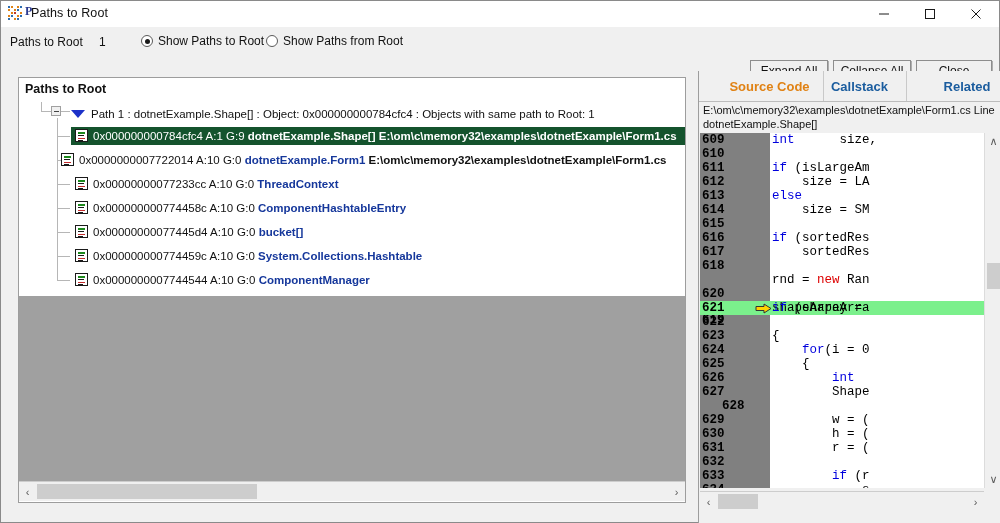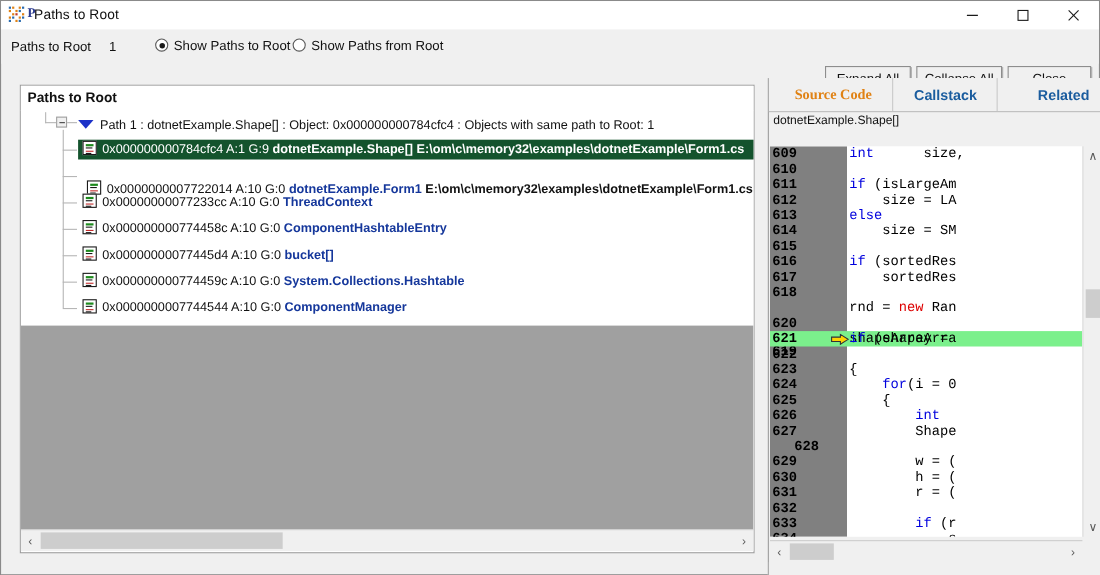--- a/index.html
+++ b/index.html
@@ -74,21 +74,21 @@
   .vsb{position:absolute;width:17px;background:#f0f0f0;border-left:1px solid #dcdcdc;}
   .vsb .ar{position:absolute;left:0;width:17px;height:17px;display:flex;align-items:center;justify-content:center;color:#5a5a5a;font-size:11px;}
   .vsb .thumb{position:absolute;left:2px;width:14px;background:#cdcdcd;}
 
   
   .right-panel{position:absolute;left:697px;top:70px;width:303px;height:453px;background:#f0f0f0;border-left:1px solid #9d9d9d;box-sizing:border-box;}
   .tabs{position:absolute;left:0;top:0;width:302px;height:30px;background:#f0f0f0;border-bottom:1px solid #bcbcbc;}
   .tab{position:absolute;top:0;height:30px;display:flex;align-items:center;justify-content:center;
        font-size:13px;color:#1a5c9e;font-weight:bold;border-right:1px solid #c9c9c9;box-sizing:border-box;}
   .tab.active{color:#e08214;}
-  #tab-source{left:5px;width:108px;font-family:Liberation Serif, serif;}
+  #tab-source{left:17px;width:108px;}
   #tab-callstack{left:114px;width:94px;}
   #tab-related{left:223px;width:90px;border-right:none;}
 
   .srcpath{position:absolute;left:4px;top:32px;width:296px;height:28px;font-size:11px;color:#111;line-height:14px;overflow:hidden;white-space:nowrap;}
   .srcpath span{display:block;white-space:nowrap;}
 
   .codearea{position:absolute;left:1px;top:62px;width:284px;height:355px;background:#ffffff;overflow:hidden;}
   .gutter{position:absolute;left:0;top:0;width:70px;height:355px;background:#808080;}
   .lnum{position:absolute;left:2px;font-family:"Liberation Mono","DejaVu Sans Mono",monospace;font-size:12.5px;font-weight:bold;color:#000;line-height:14px;}
   .marker{position:absolute;left:55px;width:18px;height:11px;}
@@ -176,21 +176,21 @@
       <div class="filler"></div>
     <div class="tline" style="left: 22px; top: 2px; width: 1px; height: 10px;"></div>
         <div class="tline" style="left: 22px; top: 11px; width: 10px; height: 1px;"></div>
         <div class="plusbox" style="left: 32px; top: 6px;"></div>
         <div class="tline" style="left: 42px; top: 11px; width: 9px; height: 1px;"></div>
         <div class="tline" style="left: 38px; top: 18px; width: 1px; height: 162px;"></div>
         <div class="trow root"><span class="tri"></span><span class="rowtxt">Path 1 : dotnetExample.Shape[] : Object: 0x000000000784cfc4 : Objects with same path to Root: 1</span></div>
         <div class="tline" style="left: 38px; top: 36px; width: 13px; height: 1px;"></div>
         <div class="trow child sel" style="top: 27px; left: 52px; width: 614px; padding-left: 4px;"><span class="docicon"><b></b><b></b><b></b><b></b></span><span class="rowtxt">0x000000000784cfc4 A:1 G:9 </span><span class="cls">dotnetExample.Shape[]</span><span class="pth"> E:\om\c\memory32\examples\dotnetExample\Form1.cs</span></div>
         <div class="tline" style="left: 38px; top: 60px; width: 13px; height: 1px;"></div>
-        <div class="trow child" style="top: 51px; left: 56px; padding-left: 4px; margin-top: 12px;"><span class="docicon"><b></b><b></b><b></b><b></b></span><span class="rowtxt">0x0000000007722014 A:10 G:0 </span><span class="cls">dotnetExample.Form1</span><span class="pth"> E:\om\c\memory32\examples\dotnetExample\Form1.cs</span></div>
+        <div class="trow child" style="top: 51px; left: 38px; padding-left: 4px;"><span class="docicon"><b></b><b></b><b></b><b></b></span><span class="rowtxt">0x0000000007722014 A:10 G:0 </span><span class="cls">dotnetExample.Form1</span><span class="pth"> E:\om\c\memory32\examples\dotnetExample\Form1.cs</span></div>
         <div class="tline" style="left: 38px; top: 84px; width: 13px; height: 1px;"></div>
         <div class="trow child" style="top: 75px; left: 52px; padding-left: 4px; text-align: right;"><span class="docicon"><b></b><b></b><b></b><b></b></span><span class="rowtxt">0x00000000077233cc A:10 G:0 </span><span class="cls">ThreadContext</span></div>
         <div class="tline" style="left: 38px; top: 108px; width: 13px; height: 1px;"></div>
         <div class="trow child" style="top: 99px; left: 52px; padding-left: 4px;"><span class="docicon"><b></b><b></b><b></b><b></b></span><span class="rowtxt">0x000000000774458c A:10 G:0 </span><span class="cls">ComponentHashtableEntry</span></div>
         <div class="tline" style="left: 38px; top: 132px; width: 13px; height: 1px;"></div>
         <div class="trow child" style="top: 123px; left: 52px; padding-left: 4px;"><span class="docicon"><b></b><b></b><b></b><b></b></span><span class="rowtxt">0x00000000077445d4 A:10 G:0 </span><span class="cls">bucket[]</span></div>
         <div class="tline" style="left: 38px; top: 156px; width: 13px; height: 1px;"></div>
         <div class="trow child" style="top: 147px; left: 52px; padding-left: 4px;"><span class="docicon"><b></b><b></b><b></b><b></b></span><span class="rowtxt">0x000000000774459c A:10 G:0 </span><span class="cls">System.Collections.Hashtable</span></div>
         <div class="tline" style="left: 38px; top: 180px; width: 13px; height: 1px;"></div>
         <div class="trow child" style="top: 171px; left: 52px; padding-left: 4px;"><span class="docicon"><b></b><b></b><b></b><b></b></span><span class="rowtxt">0x0000000007744544 A:10 G:0 </span><span class="cls">ComponentManager</span></div>
@@ -203,20 +203,21 @@
   </div>
 
   <div class="right-panel">
     <div class="tabs">
       <div class="tab active" id="tab-source">Source Code</div>
       <div class="tab" id="tab-callstack">Callstack</div>
       <div class="tab" id="tab-related">Related</div>
     </div>
 
     <div class="srcpath">
+      <span>E:\om\c\memory32\examples\dotnetExample\Form1.cs Line</span>
       <span>dotnetExample.Shape[]</span>
     </div>
 
     <div class="codearea" id="codearea">
       <div class="gutter"></div>
     <div class="lnum" style="top: 0px;">609</div>
         <div class="codeline" style="top: 0px;"><span class="k">int</span>&nbsp;&nbsp;&nbsp;&nbsp;&nbsp;&nbsp;size,</div>
         <div class="lnum" style="top: 14px;">610</div>
         <div class="lnum" style="top: 28px;">611</div>
         <div class="codeline" style="top: 28px;"><span class="k">if</span>&nbsp;(isLargeAm</div>

